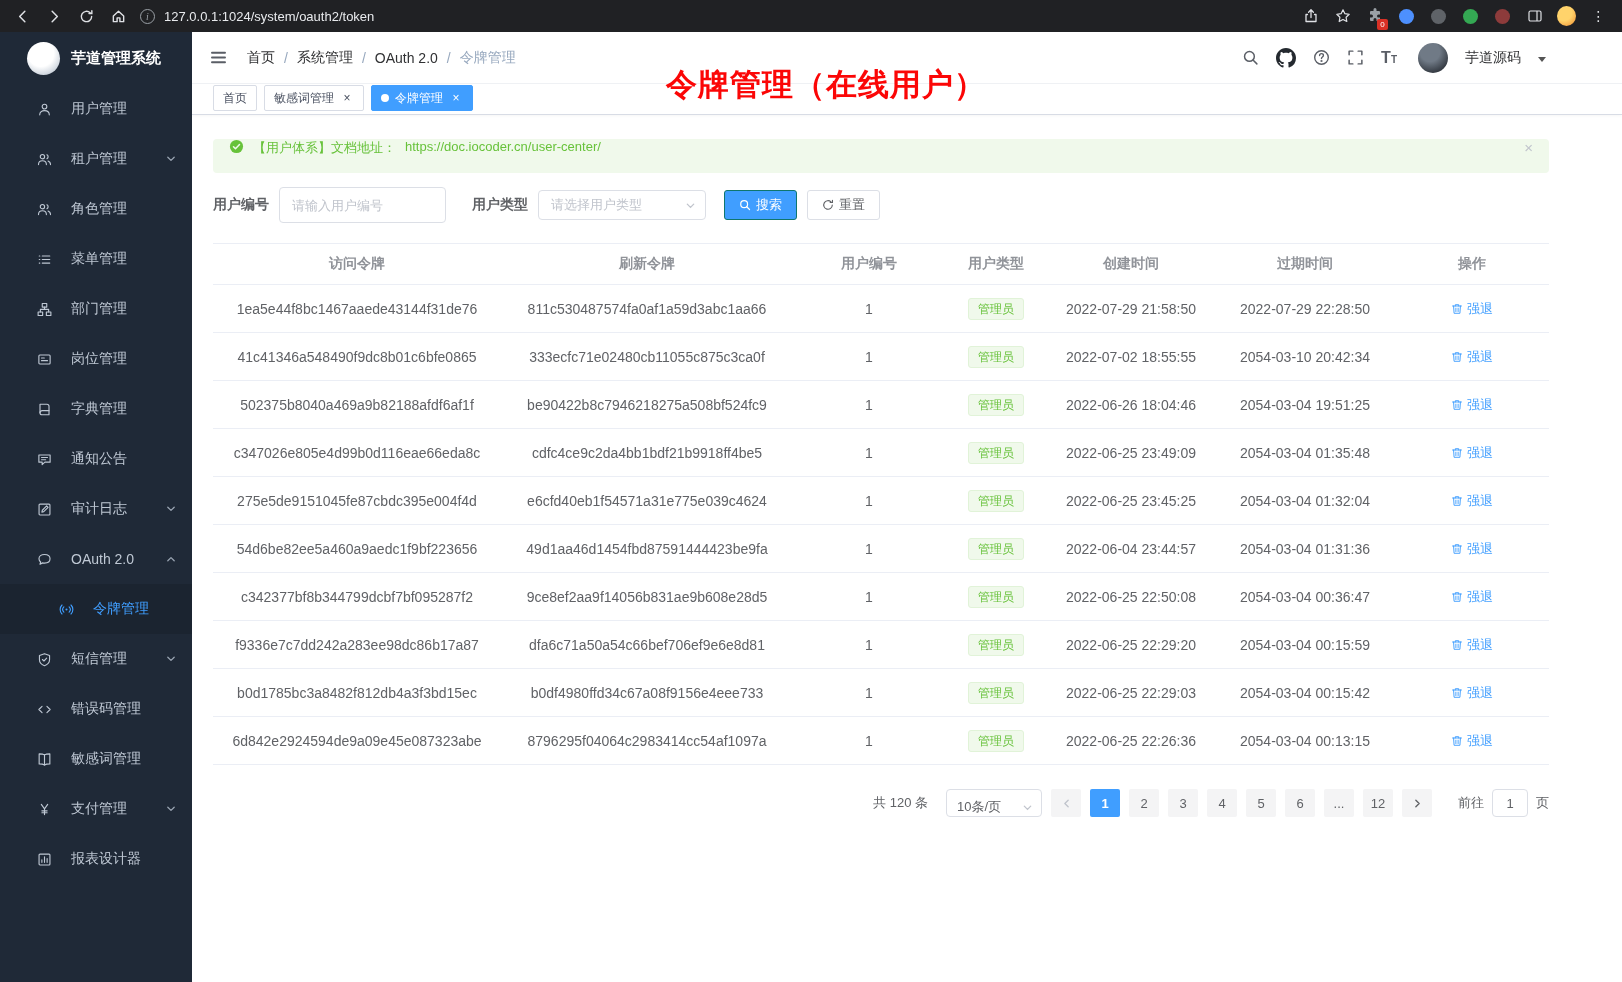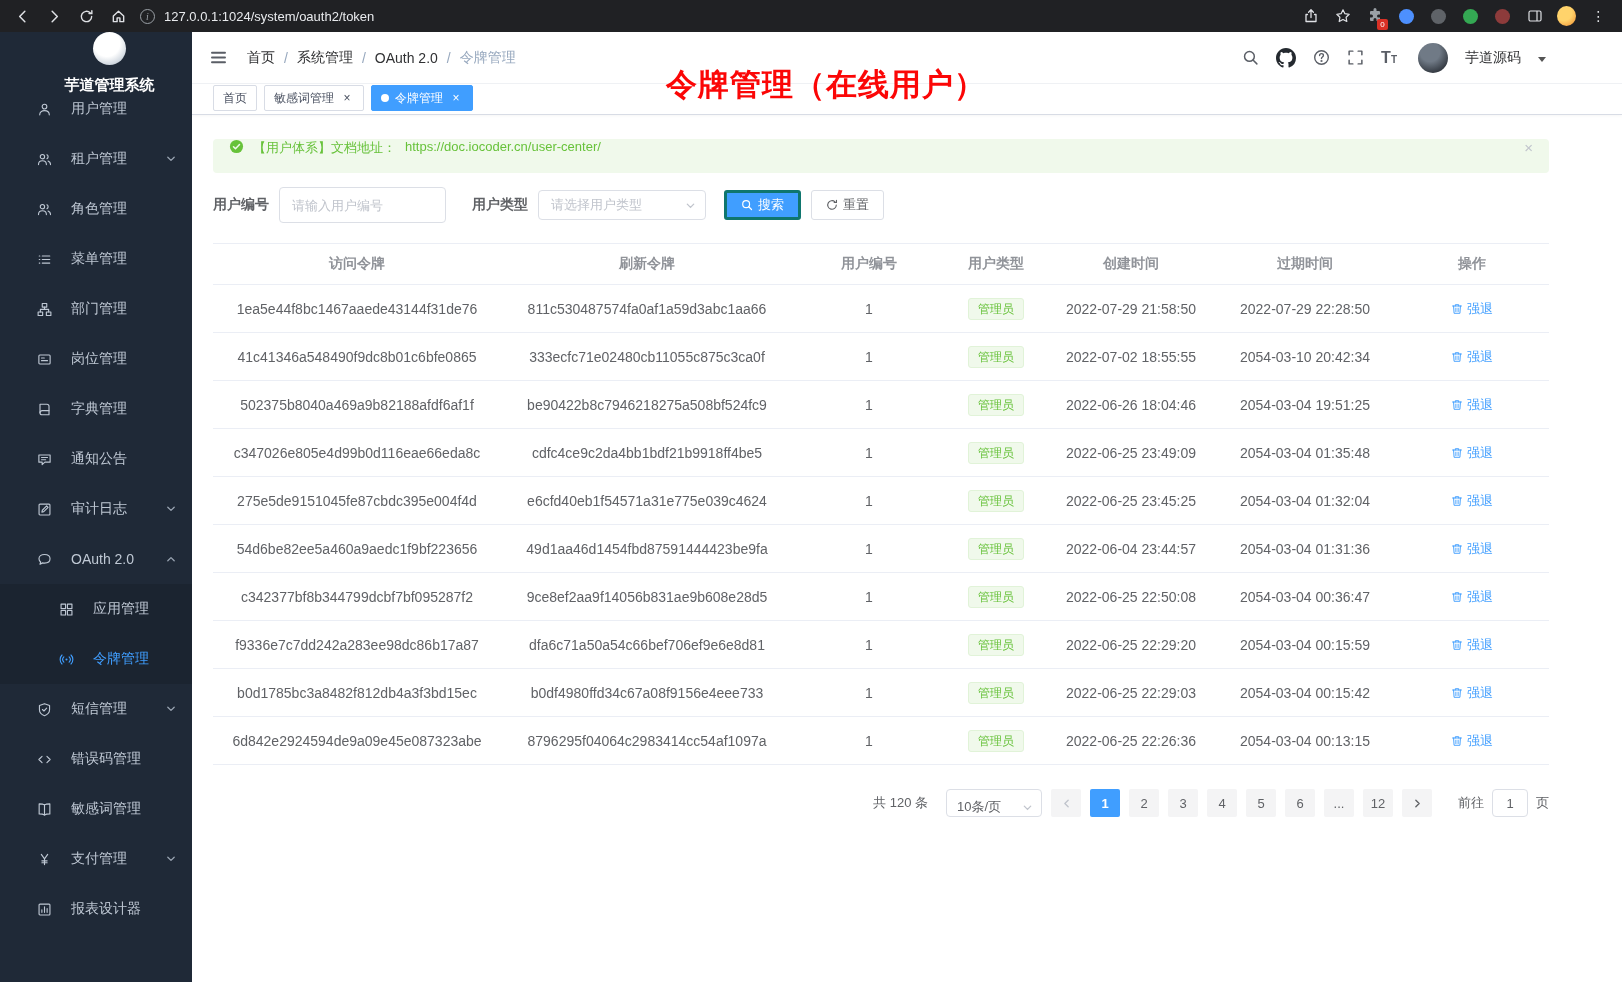--- a/index.html
+++ b/index.html
@@ -16,21 +16,21 @@
   .info-i { width:15px; height:15px; border:1px solid #9aa0a6; border-radius:50%; color:#9aa0a6; font-size:10px; line-height:13px; text-align:center; font-family:"Liberation Serif",serif; font-style:italic; flex:none; }
   .bright { display:flex; align-items:center; gap:13px; padding-right:4px; }
   .bi { position:relative; width:19px; height:19px; display:flex; align-items:center; justify-content:center; color:#dfe1e5; cursor:pointer; font-size:14px; }
   .bi svg { width:16px; height:16px; }
   .dot { width:15px; height:15px; border-radius:50%; flex:none; }
   .badge0 { position:absolute; right:-4px; bottom:-4px; min-width:11px; height:11px; background:#d93025; color:#fff; font-size:8px; border-radius:2px; display:flex; align-items:center; justify-content:center; padding:0 1px; }
   .b-avatar { width:20px; height:20px; border-radius:50%; background:radial-gradient(circle at 35% 32%, #ffd36b 0 45%, #ef8b2f); }
 
   
   .sidebar { position:absolute; top:32px; bottom:0; left:0; width:192px; background:#1f2937; z-index:20; }
-  .logo { height:52px; display:flex; align-items:center; padding-left:27px; gap:11px; cursor:pointer;flex-direction:column; }
+  .logo { height:52px; display:flex; align-items:center; padding-left:27px; gap:11px; cursor:pointer; }
   .logo-avatar { width:33px; height:33px; border-radius:50%; background:radial-gradient(circle at 42% 35%, #ffffff 0 45%, #d7dde4 70%, #9aa6b2); flex:none; }
   .logo-title { color:#fff; font-size:15px; font-weight:bold; white-space:nowrap; }
   .menu-item { height:50px; display:flex; align-items:center; padding:0 15px 0 37px; color:#bfc8d4; font-size:14px; cursor:pointer; white-space:nowrap; }
   .mi-icon { width:15px; height:15px; margin-right:19px; flex:none; }
   .mi-icon svg { width:15px; height:15px; }
   .mi-label { flex:1; overflow:hidden; }
   .mi-chevron { width:12px; height:12px; color:#98a3b1; flex:none; }
   .mi-chevron svg { width:12px; height:12px; }
   .mi-chevron.up svg { transform:rotate(180deg); }
   .menu-item.child { padding-left:59px; background:rgba(0,0,0,.12); }
@@ -72,21 +72,21 @@
 
   .filters { margin-top:14px; display:flex; align-items:center; font-size:14px; }
   .flabel { font-weight:600; color:#606266; margin-right:10px; white-space:nowrap; }
   .ml24 { margin-left:26px; }
   .finput { width:167px; height:30px; border:1px solid #dcdfe6; border-radius:4px; padding:17px 12px; font-size:13px; color:#606266; outline:none; font-family:inherit; }
   .finput::placeholder { color:#c0c4cc; }
   .fselect { width:168px; height:30px; border:1px solid #dcdfe6; border-radius:4px; padding:0 9px 0 12px; display:flex; align-items:center; justify-content:space-between; font-size:13px; color:#c0c4cc; cursor:pointer; }
   .fselect svg { width:11px; height:11px; }
   .btn { height:30px; border-radius:3px; display:inline-flex; align-items:center; gap:5px; padding:0 14px; font-size:13px; cursor:pointer; font-family:inherit; }
   .btn svg { width:12px; height:12px; }
-  .btn-primary { background:#409eff; border:3px solid #0f766e; color:#fff; margin-left:18px; }
+  .btn-primary { background:#409eff; border:1px solid #0f766e; color:#fff; margin-left:18px; }
   .btn-plain { background:#fff; border:1px solid #dcdfe6; color:#606266; margin-left:10px; }
 
   .data-table { margin-top:20px; width:100%; border-collapse:collapse; table-layout:fixed; border-top:1px solid #ebeef5; }
   .data-table th { height:41px; font-size:14px; font-weight:600; color:#909399; text-align:center; border-bottom:1px solid #ebeef5; white-space:nowrap; }
   .data-table td { height:48px; font-size:14px; color:#606266; text-align:center; border-bottom:1px solid #ebeef5; white-space:nowrap; overflow:hidden; }
   .tag-success { display:inline-block; background:#f0f9eb; border:1px solid #e1f3d8; color:#67c23a; font-size:12px; height:22px; line-height:20px; padding:0 9px; border-radius:3px; }
   .action-link { color:#409eff; font-size:13px; display:inline-flex; align-items:center; gap:4px; cursor:pointer; }
   .ticon svg { width:12px; height:12px; }
 
   .pagination { margin-top:24px; display:flex; align-items:center; justify-content:flex-end; gap:9px; font-size:13px; color:#606266; }
@@ -281,31 +281,20 @@
           <svg viewBox="0 0 16 16" fill="none" stroke="currentColor" stroke-width="1.2" stroke-linecap="round" stroke-linejoin="round">
             <path d="M8 2.6c3.5 0 5.9 1.9 5.9 4.6S11.5 11.8 8 11.8c-.7 0-1.4-.1-2-.2L3.2 13l.7-2.3C2.8 9.8 2.1 8.7 2.1 7.2 2.1 4.5 4.5 2.6 8 2.6z"></path>
           </svg>
         </span>
         <span class="mi-label">OAuth 2.0</span>
         <span class="mi-chevron up">
           <svg viewBox="0 0 12 12" fill="none" stroke="currentColor" stroke-width="1.3" stroke-linecap="round" stroke-linejoin="round">
             <path d="M2.8 4.2L6 7.4l3.2-3.2"></path>
           </svg>
         </span>
-      </div>
-      <div class="menu-item child">
-        <span class="mi-icon">
-          <svg viewBox="0 0 16 16" fill="none" stroke="currentColor" stroke-width="1.2" stroke-linecap="round" stroke-linejoin="round">
-            <rect x="2.2" y="2.2" width="4.8" height="4.8"></rect>
-            <rect x="9" y="2.2" width="4.8" height="4.8"></rect>
-            <rect x="2.2" y="9" width="4.8" height="4.8"></rect>
-            <rect x="9" y="9" width="4.8" height="4.8"></rect>
-          </svg>
-        </span>
-        <span class="mi-label">应用管理</span>
       </div>
       <div class="menu-item child active">
         <span class="mi-icon">
           <svg viewBox="0 0 16 16" fill="none" stroke="currentColor" stroke-width="1.2" stroke-linecap="round" stroke-linejoin="round">
             <circle cx="8" cy="8" r="1.1" fill="currentColor" stroke="none"></circle>
             <path d="M5.2 10.8a4 4 0 010-5.6M10.8 5.2a4 4 0 010 5.6M3.2 12.8a6.8 6.8 0 010-9.6M12.8 3.2a6.8 6.8 0 010 9.6"></path>
           </svg>
         </span>
         <span class="mi-label">令牌管理</span>
       </div>

